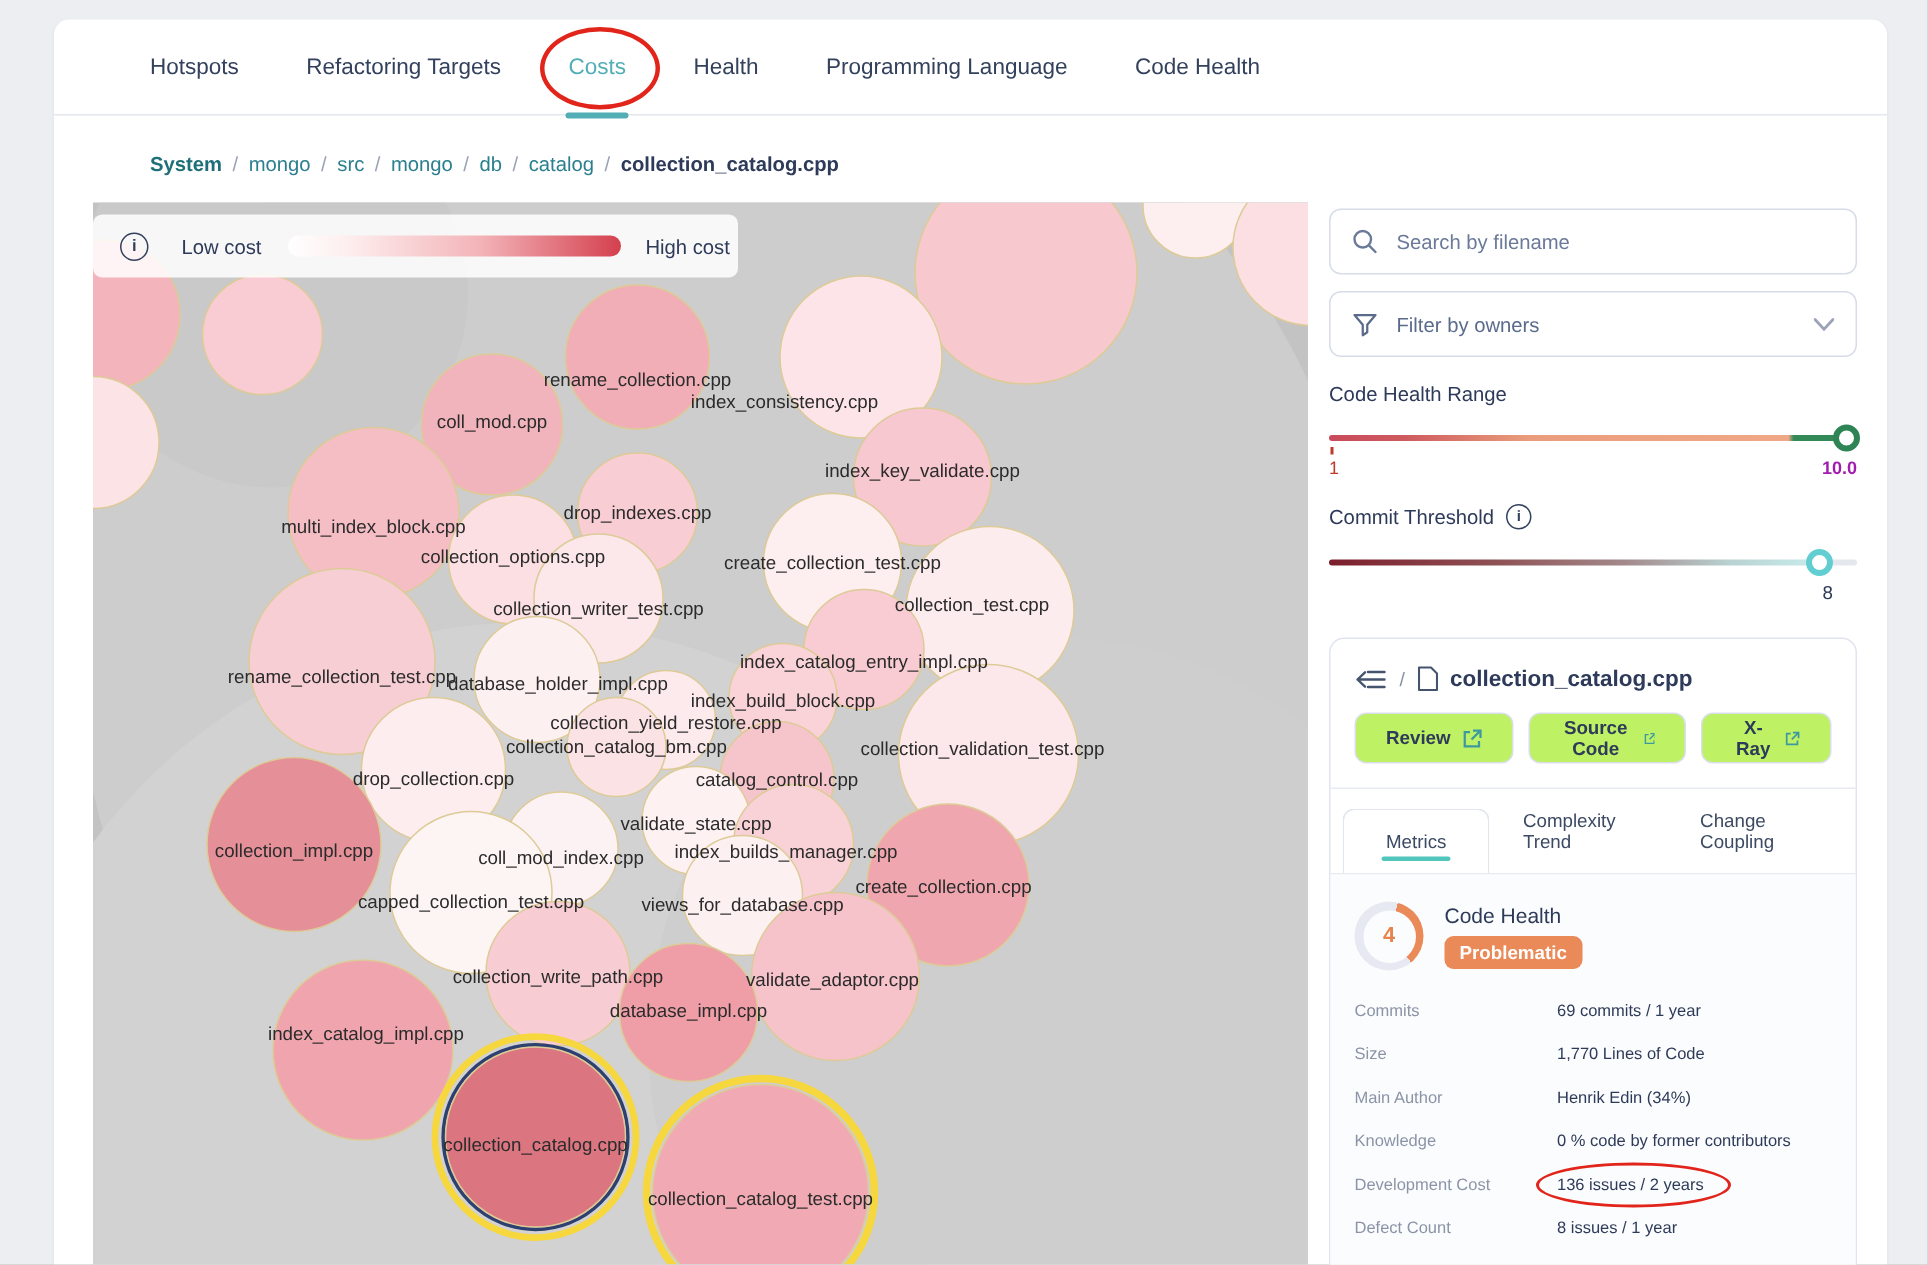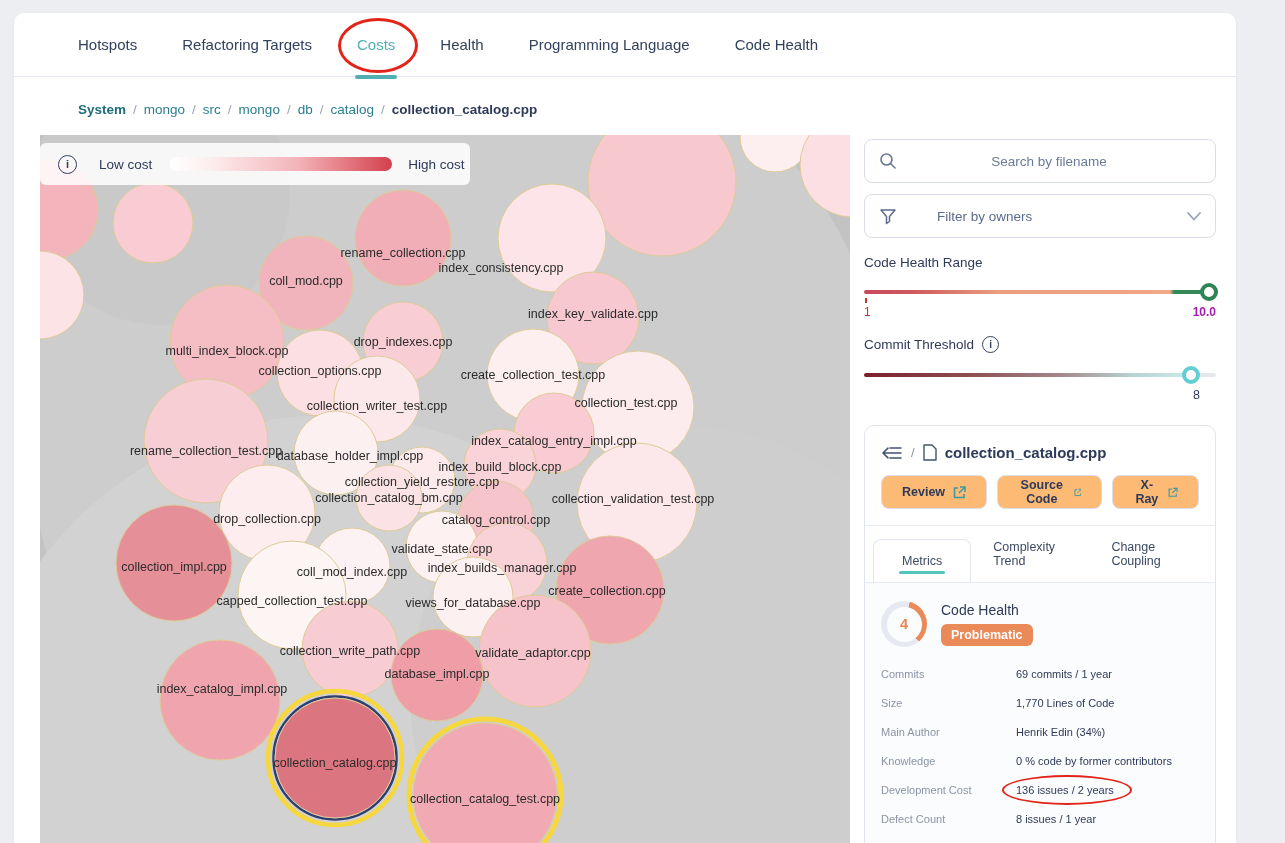--- a/index.html
+++ b/index.html
@@ -1,19 +1,19 @@
 <!DOCTYPE html>
 <html><head>
 <meta charset="utf-8">
 <style>
   * { margin:0; padding:0; box-sizing:border-box; }
   html,body { width:1285px; height:843px; }
   body { background:#eceef2; font-family:"Liberation Sans", sans-serif; color:#2e3a59; position:relative; overflow:hidden; }
 
-  .card { position:absolute; left:14px; top:13px; width:1222px; height:830px; background:#fff; border-radius:10px 10px 0 0; box-shadow:0 1px 3px rgba(40,50,80,.06); }
+  .card { position:absolute; left:36px; top:13px; width:1222px; height:830px; background:#fff; border-radius:10px 10px 0 0; box-shadow:0 1px 3px rgba(40,50,80,.06); }
 
   
   .tabs-row { display:flex; align-items:center; height:64px; padding-left:64px; gap:45px; border-bottom:1px solid #e4e7ed; }
   .tab { font-size:15px; font-weight:500; color:#33415c; cursor:pointer; position:relative; height:64px; display:flex; align-items:center; }
   .tab.active { color:#52aeb5; }
   .tab.active::after { content:""; position:absolute; left:50%; transform:translateX(-50%); bottom:-2px; width:42px; height:4px; background:#52aeb5; border-radius:2px; }
   .costs-oval { position:absolute; left:-19px; top:5px; width:80px; height:55px; border:3px solid #e2251b; border-radius:50%; pointer-events:none; }
 
   
   .breadcrumb { display:flex; align-items:center; gap:7px; margin:24px 0 18px 64px; font-size:13.5px; height:16px; }
@@ -29,22 +29,22 @@
   .bubble-label { font-size:12.5px; fill:#2b2b2b; text-anchor:middle; font-family:"Liberation Sans",sans-serif; }
   .legend { position:absolute; left:0; top:8px; width:430px; height:42px; background:rgba(255,255,255,.85); border-radius:6px; display:flex; align-items:center; z-index:5; }
   .legend-info { width:19px; height:19px; border:1.5px solid #33415c; border-radius:50%; margin-left:18px; display:flex; align-items:center; justify-content:center; font-size:11px; font-weight:bold; color:#33415c; }
   .legend-low { margin-left:22px; font-size:13.5px; color:#2e3a59; }
   .legend-bar { width:222px; height:14px; border-radius:7px; margin-left:18px; background:linear-gradient(90deg,#ffffff 0%,#fdeeee 18%,#f3b3b8 58%,#d4404e 100%); }
   .legend-high { margin-left:16px; font-size:13.5px; color:#2e3a59; }
 
   
   .sidebar { width:352px; margin-left:14px; padding-top:4px; }
   .input-box { display:flex; align-items:center; width:100%; height:44px; border:1px solid #d7dce8; border-radius:8px; padding:0 14px; background:#fff; }
-  .input-box + .input-box { margin-top:11px;gap:28px; }
-  .input-box input { border:none; outline:none; flex:1; font-size:13.5px; color:#2e3a59; font-family:"Liberation Sans",sans-serif; background:transparent;text-align:center; }
+  .input-box + .input-box { margin-top:11px; }
+  .input-box input { border:none; outline:none; flex:1; font-size:13.5px; color:#2e3a59; font-family:"Liberation Sans",sans-serif; margin-left:12px; background:transparent; }
   .input-box input::placeholder { color:#6b7a99; font-weight:500; }
   .filter-label { flex:1; margin-left:12px; font-size:13.5px; color:#5a6b8c; font-weight:500; }
 
   .slider-title { margin-top:17px; font-size:13.5px; color:#2e3a59; display:flex; align-items:center; gap:8px; }
   .mini-info { width:17px; height:17px; border:1.5px solid #33415c; border-radius:50%; display:inline-flex; align-items:center; justify-content:center; font-size:10px; font-weight:bold; color:#33415c; }
   .slider { position:relative; margin-top:13px; height:18px; }
   .slider .track { position:absolute; top:7px; left:0; right:0; height:4px; border-radius:2px; }
   .track.health { background:linear-gradient(90deg,#c84a5c 0%,#cd5a5e 14%,#ea9d7c 38%,#f0a786 84%,#f0a786 87%,#338a58 88%,#338a58 100%); }
   .track.commit { background:linear-gradient(90deg,#7c1e2c 0%,#8e5255 32%,#a3898b 56%,#b9d2d2 76%,#c9ecec 93%,#e4e7eb 93.5%,#e4e7eb 100%); }
   .handle { position:absolute; top:0; width:18px; height:18px; border-radius:50%; background:#fff; }
@@ -55,21 +55,21 @@
   .end-min::before { content:""; position:absolute; left:1px; top:-7px; width:2px; height:5px; background:#c0392b; }
   .end-max { color:#a21caf; font-weight:bold; }
   .commit-val { text-align:right; padding-right:16px; font-size:12.5px; color:#2e3a59; margin-top:4px; }
 
   
   .detail { margin-top:23px; border:1px solid #e0e4ee; border-radius:10px; background:#fff; }
   .detail-head { padding:18px 16px 0 16px; display:flex; align-items:center; gap:8px; }
   .detail-file { font-size:15px; font-weight:bold; color:#2e3a59; }
   .head-sep { color:#8a93a6; font-size:13px; }
   .btn-row { display:flex; gap:10px; padding:14px 16px 16px 16px; }
-  .btn { display:flex; align-items:center; justify-content:center; gap:8px; border:1px solid #d9dee9; border-radius:8px; background:#fdba74; height:34px; padding:0 20px; font-size:12.5px; font-weight:bold; color:#2e3a59; cursor:pointer; flex:1; font-family:"Liberation Sans",sans-serif; }
+  .btn { display:flex; align-items:center; justify-content:center; gap:8px; border:1px solid #d9dee9; border-radius:8px; background:#bef264; height:34px; padding:0 20px; font-size:12.5px; font-weight:bold; color:#2e3a59; cursor:pointer; flex:1; font-family:"Liberation Sans",sans-serif; }
   .detail-divider { border-top:1px solid #e7eaf0; }
   .dtabs { display:flex; align-items:flex-end; padding:10px 8px 0 8px; height:56px; }
   .dtab { font-size:12.5px; color:#3c4a63; padding:14px 22px; cursor:pointer; position:relative; }
   .dtab.active { border:1px solid #e3e6ee; border-bottom:none; border-radius:8px 8px 0 0; padding:14px 28px; }
   .dtab.active::after { content:""; position:absolute; left:50%; transform:translateX(-50%); bottom:8px; width:46px; height:3px; background:#52c5bc; border-radius:2px; }
   .dcontent { border-top:1px solid #e7eaf0; background:#fbfcfd; border-radius:0 0 10px 10px; padding:18px 16px 20px 16px; }
   .health-row { display:flex; align-items:center; gap:14px; margin-bottom:18px; }
   .score-ring { width:46px; height:46px; border-radius:50%; background:conic-gradient(from 15deg,#ea8a58 0deg 125deg,#e7e9f2 125deg 360deg); display:flex; align-items:center; justify-content:center; }
   .score-inner { width:35px; height:35px; border-radius:50%; background:#fbfcfd; display:flex; align-items:center; justify-content:center; font-size:14.5px; font-weight:bold; color:#e8834d; }
   .health-title { font-size:14px; color:#2e3a59; margin-bottom:6px; }

